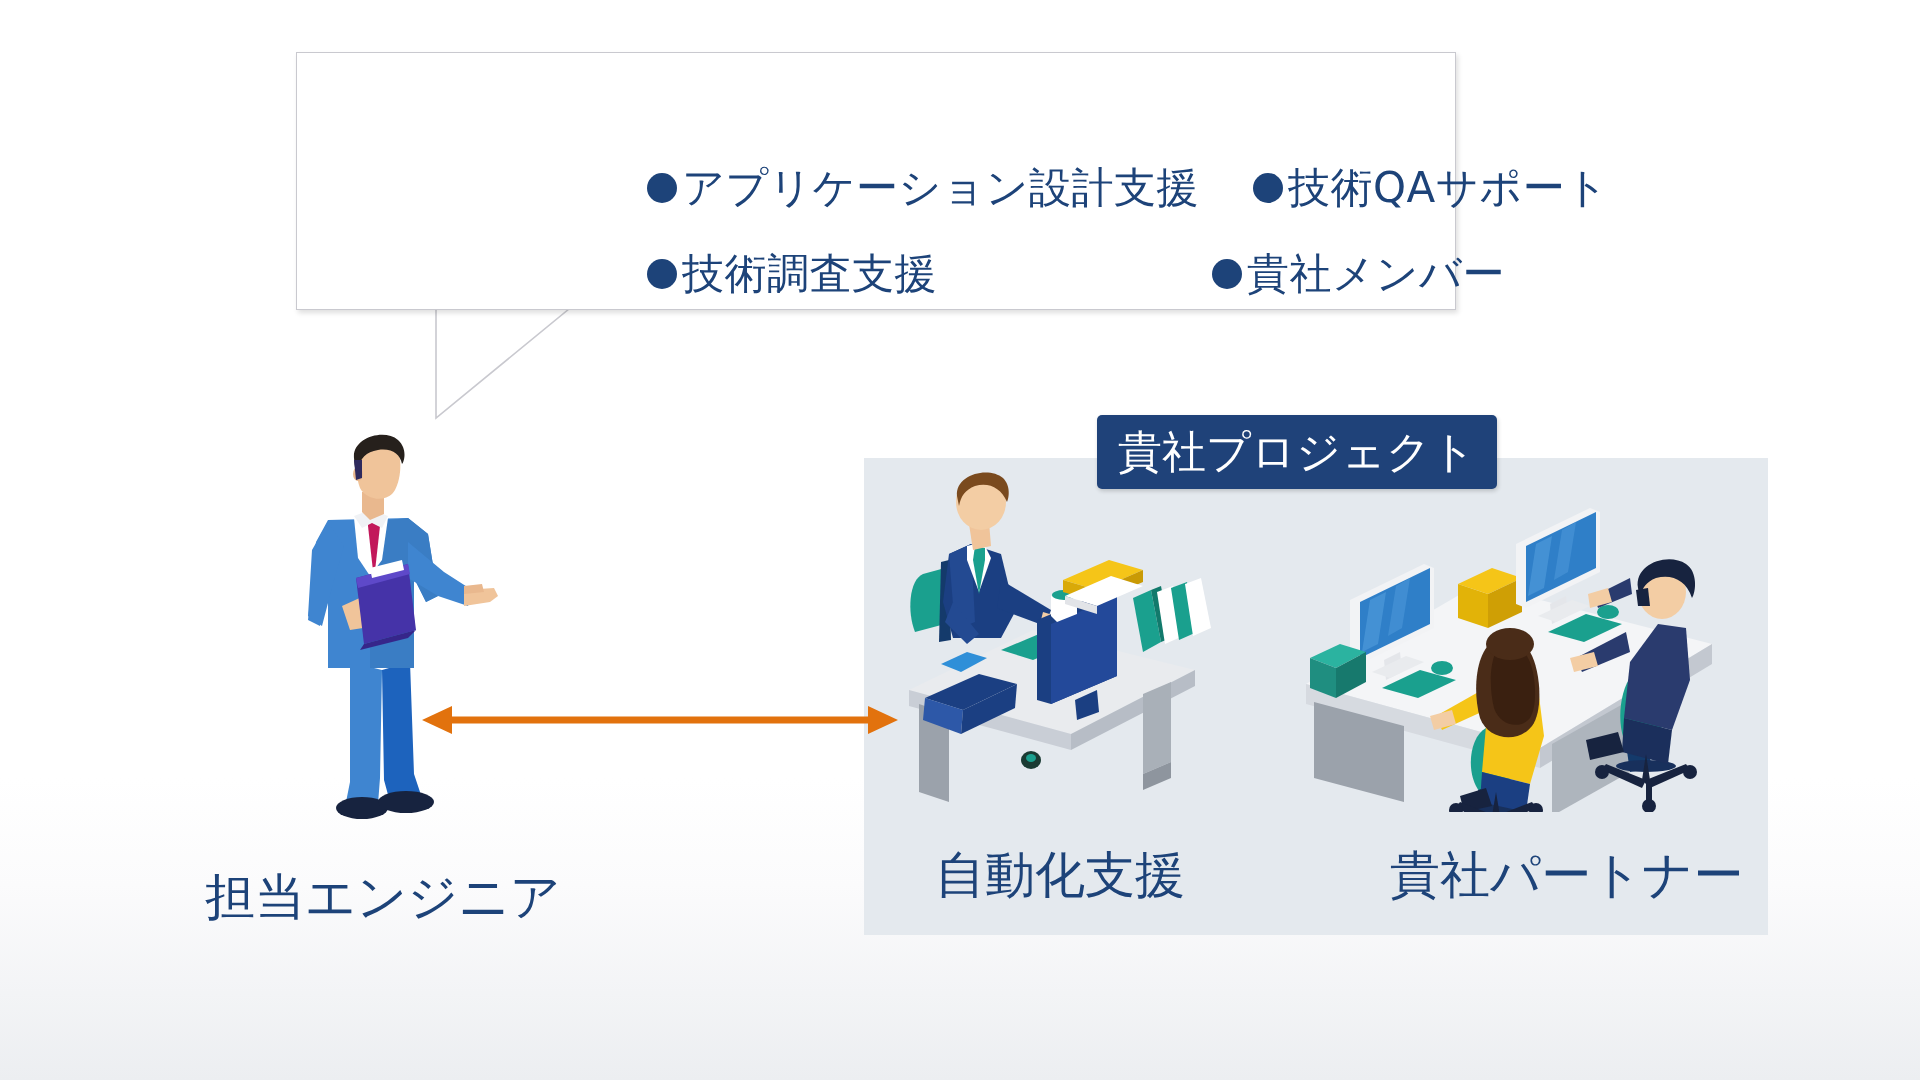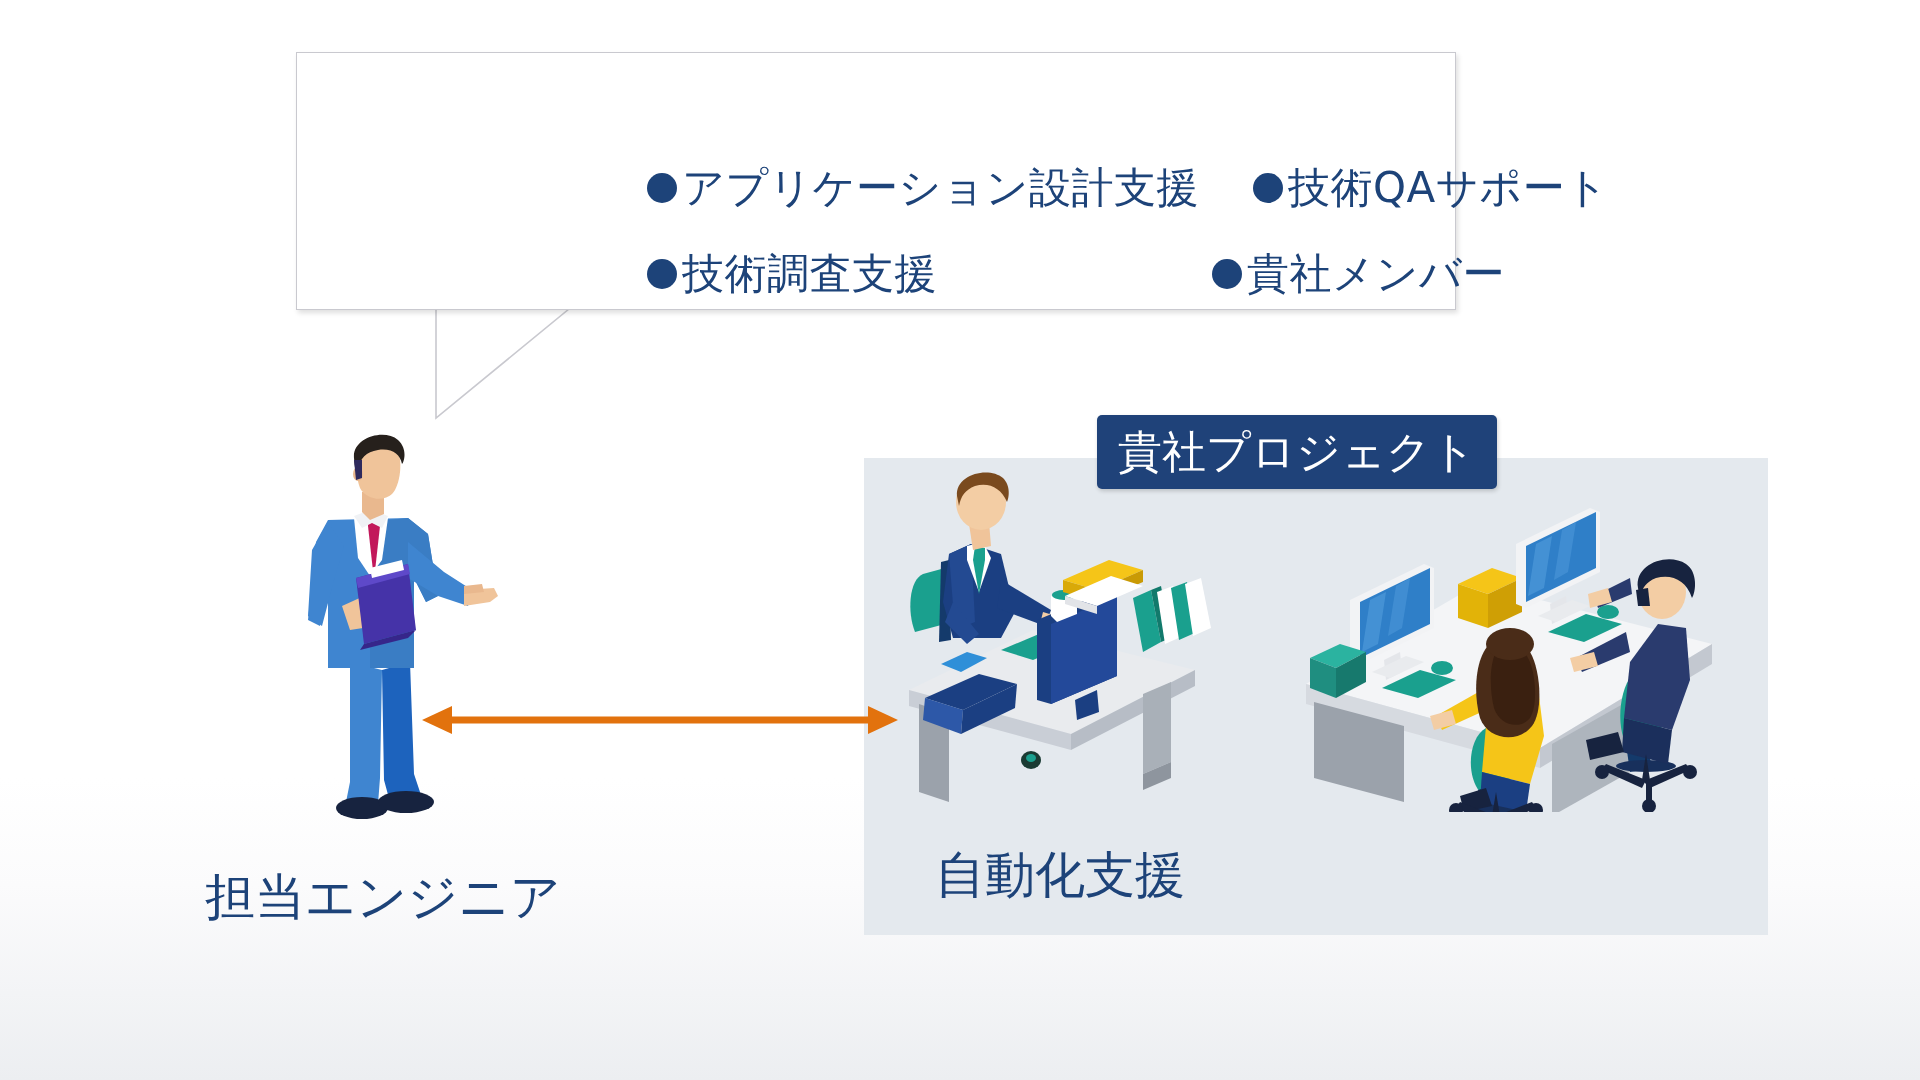--- a/index.html
+++ b/index.html
@@ -300,14 +300,15 @@
   </svg>
 
   <svg id="arrow-wrap" viewBox="0 0 480 40">
     <line x1="28" y1="20" x2="452" y2="20" stroke="#e2720d" stroke-width="7"></line>
     <path d="M2,20 L32,6 L32,34 Z" fill="#e2720d"></path>
     <path d="M478,20 L448,6 L448,34 Z" fill="#e2720d"></path>
   </svg>
 
   <div class="scene-label" id="label-engineer">担当エンジニア</div>
   <div class="scene-label" id="label-member">自動化支援</div>
+  <div class="scene-label" id="label-partner">貴社パートナー</div>
 
 </div>
 
 </body></html>

